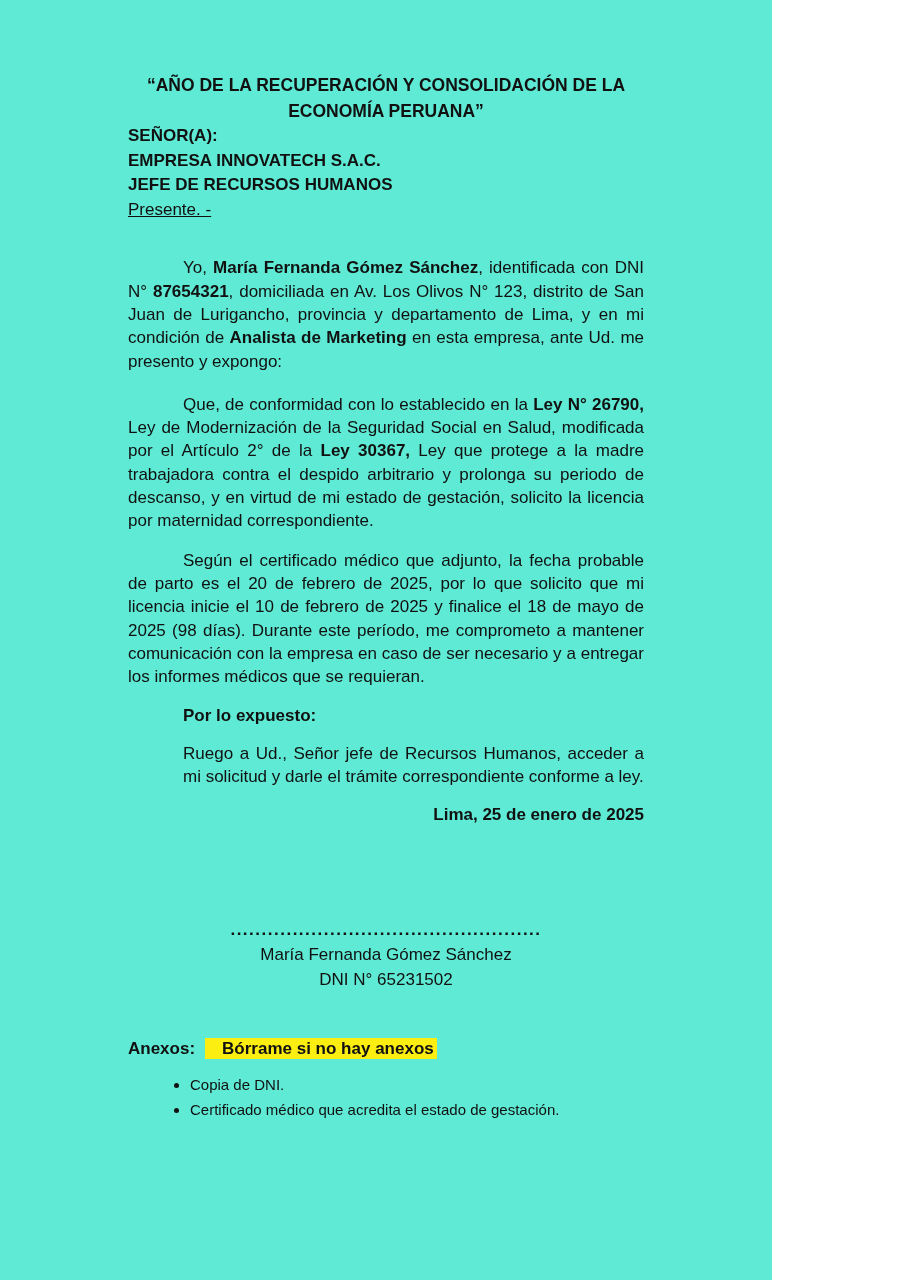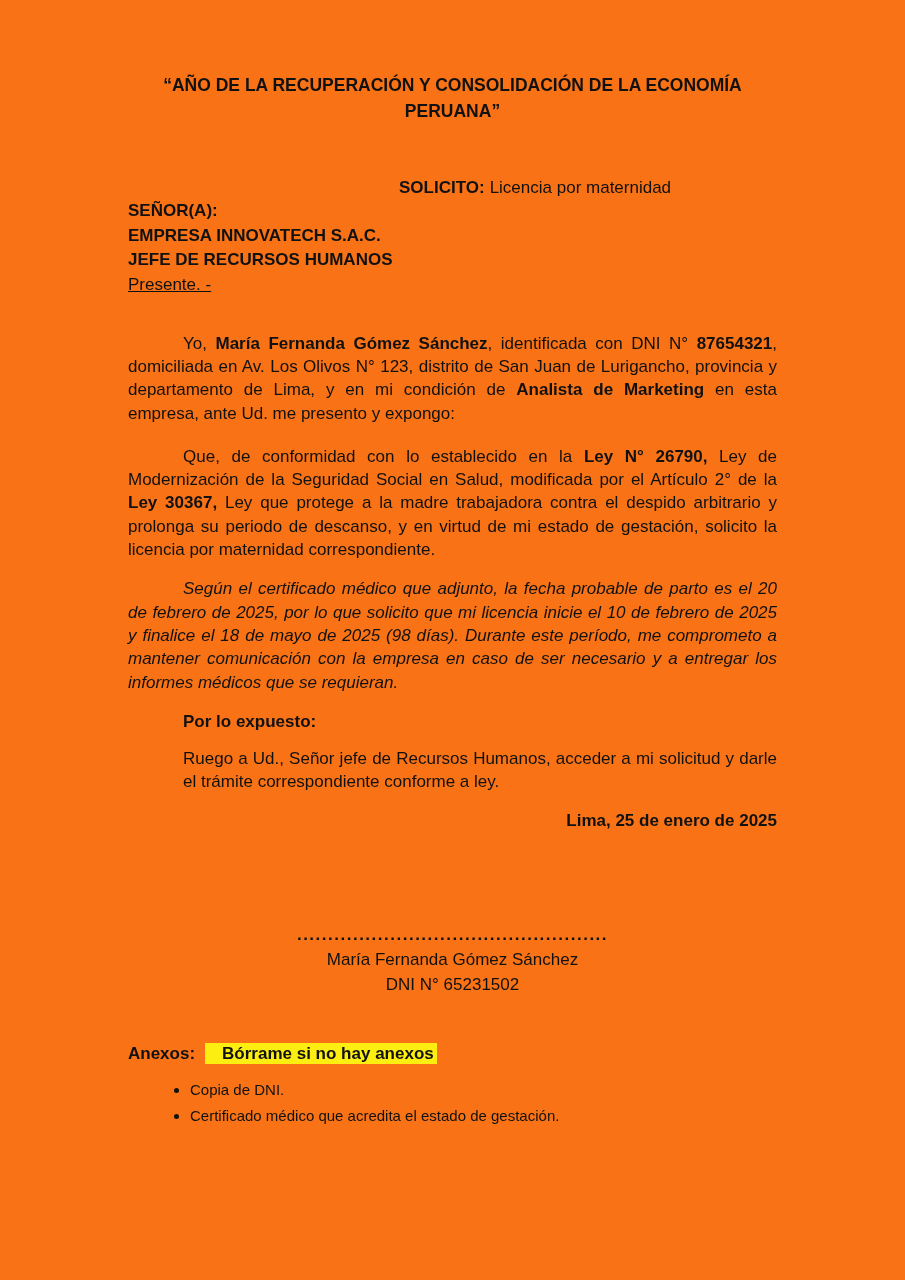--- a/index.html
+++ b/index.html
@@ -2,25 +2,25 @@
 <html lang="es"><head>
 <meta charset="utf-8">
 <style>
   html, body {
     margin: 0;
     padding: 0;
     background: #ffffff;
   }
   .page {
     position: relative;
-    width: 905px;
+    width: 772px;
     height: 1280px;
     box-sizing: border-box;
     padding: 72px 128px 0 128px;
-    background: #f97316;
+    background: #5eead4;
     color: #111111;
     font-family: "Liberation Sans", "DejaVu Sans", sans-serif;
     font-size: 17px;
     line-height: 23.3px;
     overflow: hidden;
   }
   .b { font-weight: bold; }
 
   .doc-title {
     margin: 0;
@@ -44,21 +44,21 @@
     font-weight: normal;
     text-decoration: underline;
   }
 
   .para {
     margin: 20px 0 0 0;
     text-align: justify;
     text-indent: 55px;
   }
   .para.first { margin-top: 34px; }
-  .para.p3 { margin-top: 16px; font-style: italic; }
+  .para.p3 { margin-top: 16px; }
 
   .closing-heading {
     margin: 16px 0 0 55px;
     font-weight: bold;
   }
   .closing-request {
     margin: 14px 0 0 55px;
     text-align: justify;
   }
   .date-line {
@@ -95,23 +95,20 @@
     line-height: 21.5px;
   }
 </style>
 </head>
 <body>
 
 <div class="page" style="color: rgb(17, 17, 17);">
 
   <p class="doc-title">“AÑO DE LA RECUPERACIÓN Y CONSOLIDACIÓN DE LA ECONOMÍA PERUANA”</p>
 
-  <div class="subject-line">
-    <span class="label">SOLICITO:</span><span class="value">Licencia por maternidad</span>
-  </div>
 
   <div class="addressee">
     <div class="line">SEÑOR(A):</div>
     <div class="line">EMPRESA INNOVATECH S.A.C.</div>
     <div class="line">JEFE DE RECURSOS HUMANOS</div>
     <div class="presente">Presente. -</div>
   </div>
 
   <p class="para first"><span>Yo, </span><span class="b">María Fernanda Gómez Sánchez</span><span>, identificada con DNI N° </span><span class="b">87654321</span><span>, domiciliada en Av. Los Olivos N° 123, distrito de San Juan de Lurigancho, provincia y departamento de Lima, y en mi condición de </span><span class="b">Analista de Marketing</span><span> en esta empresa, ante Ud. me presento y expongo:</span></p>
 

